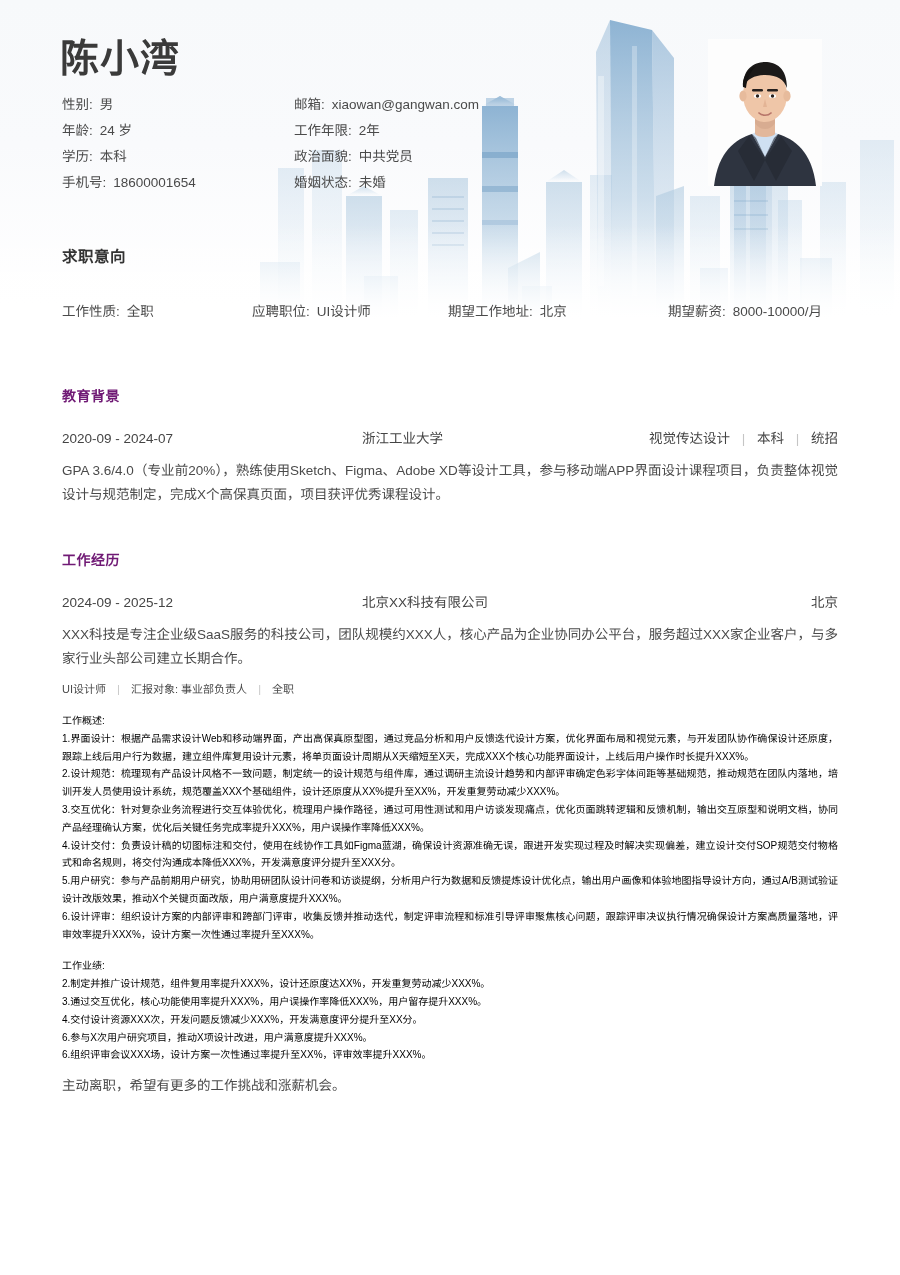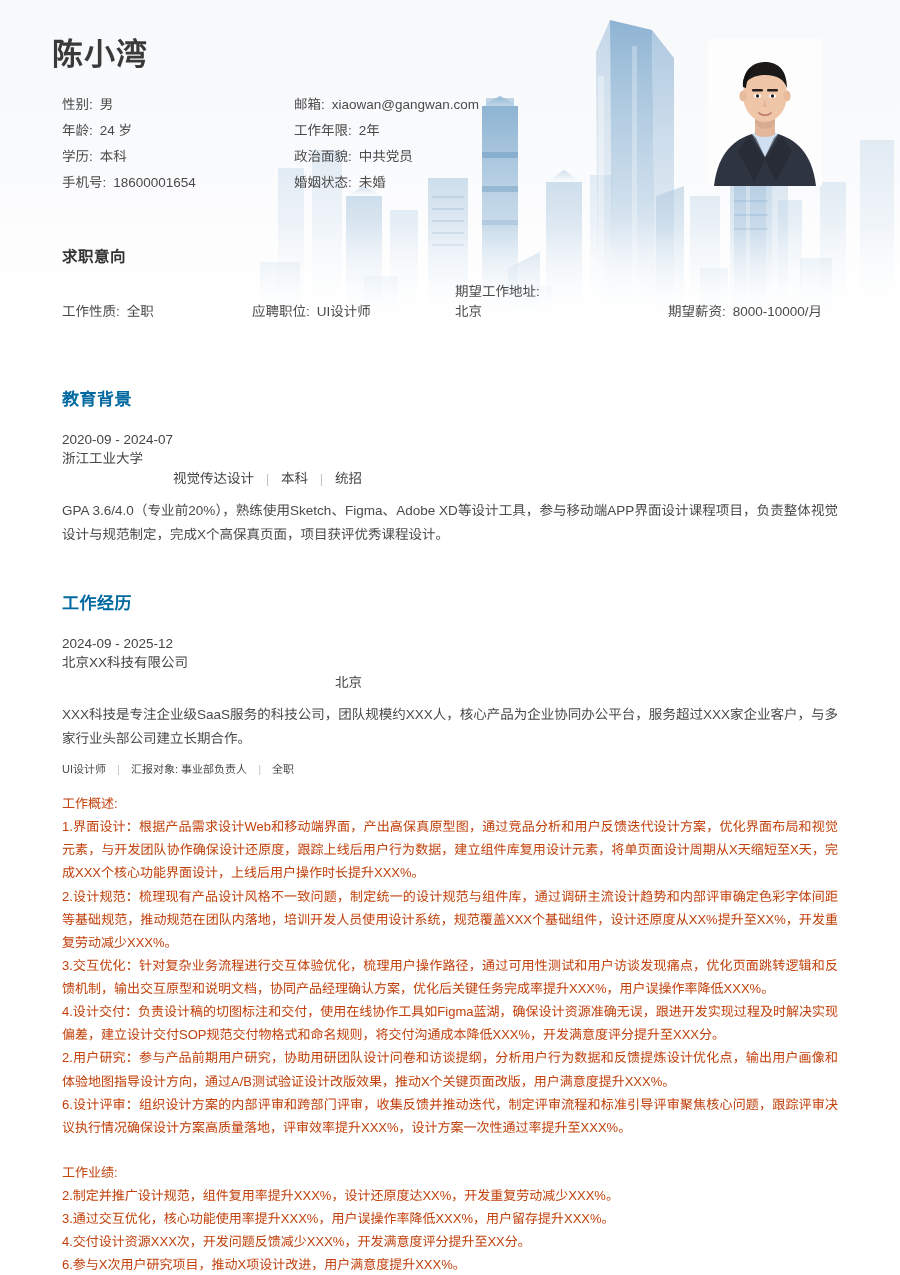--- a/index.html
+++ b/index.html
@@ -48,23 +48,23 @@
   }
 
   .banner-inner {
     position: relative;
     z-index: 3;
     padding: 0;
   }
 
   .name {
     position: absolute;
-    left: 52px;
+    left: 60px;
     top: 36px;
-    font-size: 31px;
+    font-size: 39px;
     line-height: 1.2;
     font-weight: 700;
     color: #3a3a3a;
     letter-spacing: 1px;
   }
 
   .photo {
     position: absolute;
     right: 78px;
     top: 39px;
@@ -120,37 +120,36 @@
     font-size: 13.5px;
     color: #4a4a4a;
     height: 24px;
     white-space: nowrap;
   }
   .intent-row .cell { display:flex; align-items: baseline; }
   .intent-row .cell .lab { }
   .intent-row .cell .val { margin-left: 7px; }
   .intent-c1 { width: 190px; }
   .intent-c2 { width: 196px; }
-  .intent-c3 { width: 220px; flex-direction: column; }
+  .intent-c3 { width: 220px; }
 
   
   .block { padding: 0 62px; position: relative; z-index: 4; }
   .block-title {
-    font-size: 17px;
+    font-size: 14px;
     font-weight: 700;
-    color: #0369a1;
+    color: #701a75;
     letter-spacing: .5px;
   }
   .entry-head {
     display: flex;
     align-items: baseline;
     font-size: 13.5px;
     color: #444;
     margin-top: 22px;
-    flex-direction: column;
   }
   .eh-date { width: 300px; text-align: left; }
   .eh-mid { flex: 1; text-align: left; }
   .eh-right { width: 300px; text-align: right; white-space: nowrap; }
   .sep {
     display: inline-block;
     margin: 0 8px;
     color: #c5c5c5;
   }
   .meta-line {
@@ -161,23 +160,23 @@
   }
   .para {
     font-size: 13.5px;
     line-height: 1.78;
     color: #4a4a4a;
     margin-top: 12px;
     text-align: justify;
   }
   .para.tight { margin-top: 10px; }
   .lines {
-    font-size: 13px;
+    font-size: 10px;
     line-height: 1.78;
-    color: #c2410c;
+    color: #000000;
     margin-top: 16px;
   }
   .lines .ln { display: block; text-align: justify; }
   .gap-sm { height: 14px; }
 
   
   .sp-edu   { margin-top: 40px; }
   .sp-work  { margin-top: 42px; }
 </style>
 </head>
@@ -424,27 +423,27 @@
       <span class="sep">|</span>
       <span>全职</span>
     </div>
 
     <div class="lines">
       <span class="ln">工作概述:</span>
       <span class="ln">1.界面设计：根据产品需求设计Web和移动端界面，产出高保真原型图，通过竞品分析和用户反馈迭代设计方案，优化界面布局和视觉元素，与开发团队协作确保设计还原度，跟踪上线后用户行为数据，建立组件库复用设计元素，将单页面设计周期从X天缩短至X天，完成XXX个核心功能界面设计，上线后用户操作时长提升XXX%。</span>
       <span class="ln">2.设计规范：梳理现有产品设计风格不一致问题，制定统一的设计规范与组件库，通过调研主流设计趋势和内部评审确定色彩字体间距等基础规范，推动规范在团队内落地，培训开发人员使用设计系统，规范覆盖XXX个基础组件，设计还原度从XX%提升至XX%，开发重复劳动减少XXX%。</span>
       <span class="ln">3.交互优化：针对复杂业务流程进行交互体验优化，梳理用户操作路径，通过可用性测试和用户访谈发现痛点，优化页面跳转逻辑和反馈机制，输出交互原型和说明文档，协同产品经理确认方案，优化后关键任务完成率提升XXX%，用户误操作率降低XXX%。</span>
       <span class="ln">4.设计交付：负责设计稿的切图标注和交付，使用在线协作工具如Figma蓝湖，确保设计资源准确无误，跟进开发实现过程及时解决实现偏差，建立设计交付SOP规范交付物格式和命名规则，将交付沟通成本降低XXX%，开发满意度评分提升至XXX分。</span>
-      <span class="ln">2.用户研究：参与产品前期用户研究，协助用研团队设计问卷和访谈提纲，分析用户行为数据和反馈提炼设计优化点，输出用户画像和体验地图指导设计方向，通过A/B测试验证设计改版效果，推动X个关键页面改版，用户满意度提升XXX%。</span>
+      <span class="ln">5.用户研究：参与产品前期用户研究，协助用研团队设计问卷和访谈提纲，分析用户行为数据和反馈提炼设计优化点，输出用户画像和体验地图指导设计方向，通过A/B测试验证设计改版效果，推动X个关键页面改版，用户满意度提升XXX%。</span>
       <span class="ln">6.设计评审：组织设计方案的内部评审和跨部门评审，收集反馈并推动迭代，制定评审流程和标准引导评审聚焦核心问题，跟踪评审决议执行情况确保设计方案高质量落地，评审效率提升XXX%，设计方案一次性通过率提升至XXX%。</span>
     </div>
 
     <div class="gap-sm"></div>
 
-    <div class="lines" style="margin-top:8px;">
+    <div class="lines" style="margin-top:0;">
       <span class="ln">工作业绩:</span>
       <span class="ln">2.制定并推广设计规范，组件复用率提升XXX%，设计还原度达XX%，开发重复劳动减少XXX%。</span>
       <span class="ln">3.通过交互优化，核心功能使用率提升XXX%，用户误操作率降低XXX%，用户留存提升XXX%。</span>
       <span class="ln">4.交付设计资源XXX次，开发问题反馈减少XXX%，开发满意度评分提升至XX分。</span>
       <span class="ln">6.参与X次用户研究项目，推动X项设计改进，用户满意度提升XXX%。</span>
       <span class="ln">6.组织评审会议XXX场，设计方案一次性通过率提升至XX%，评审效率提升XXX%。</span>
     </div>
 
     <div class="para tight">主动离职，希望有更多的工作挑战和涨薪机会。</div>
   </div>

